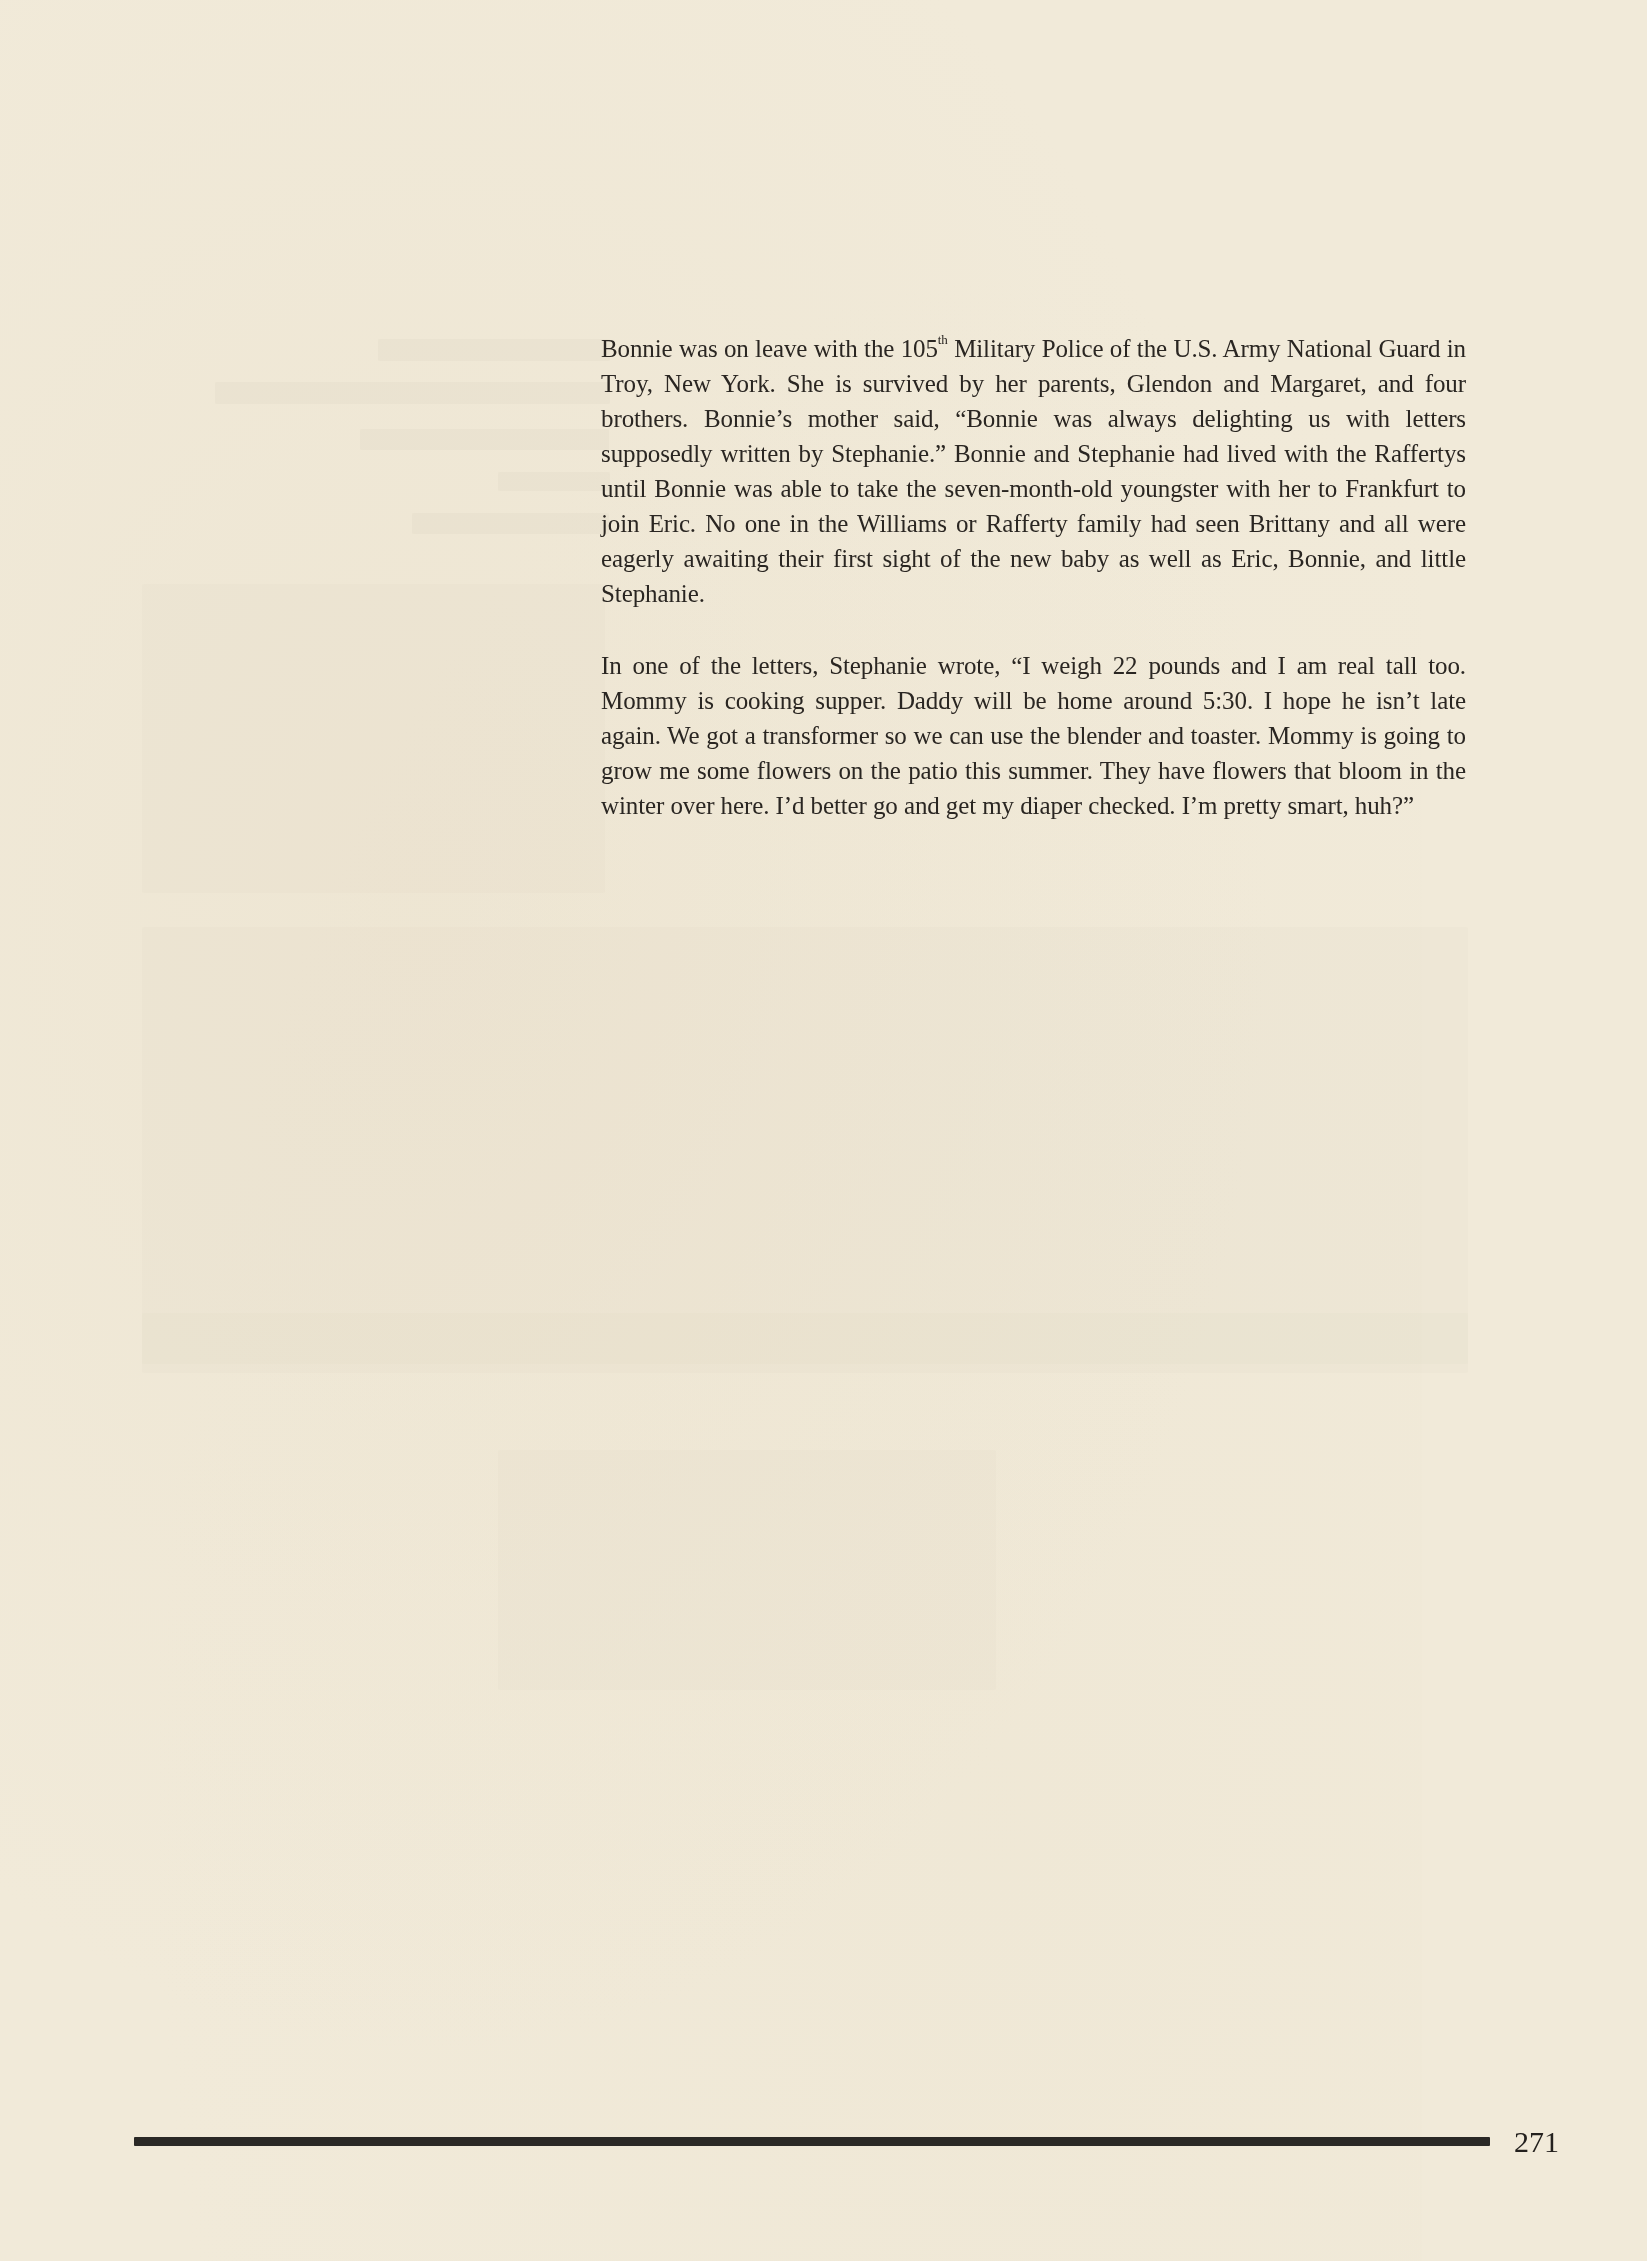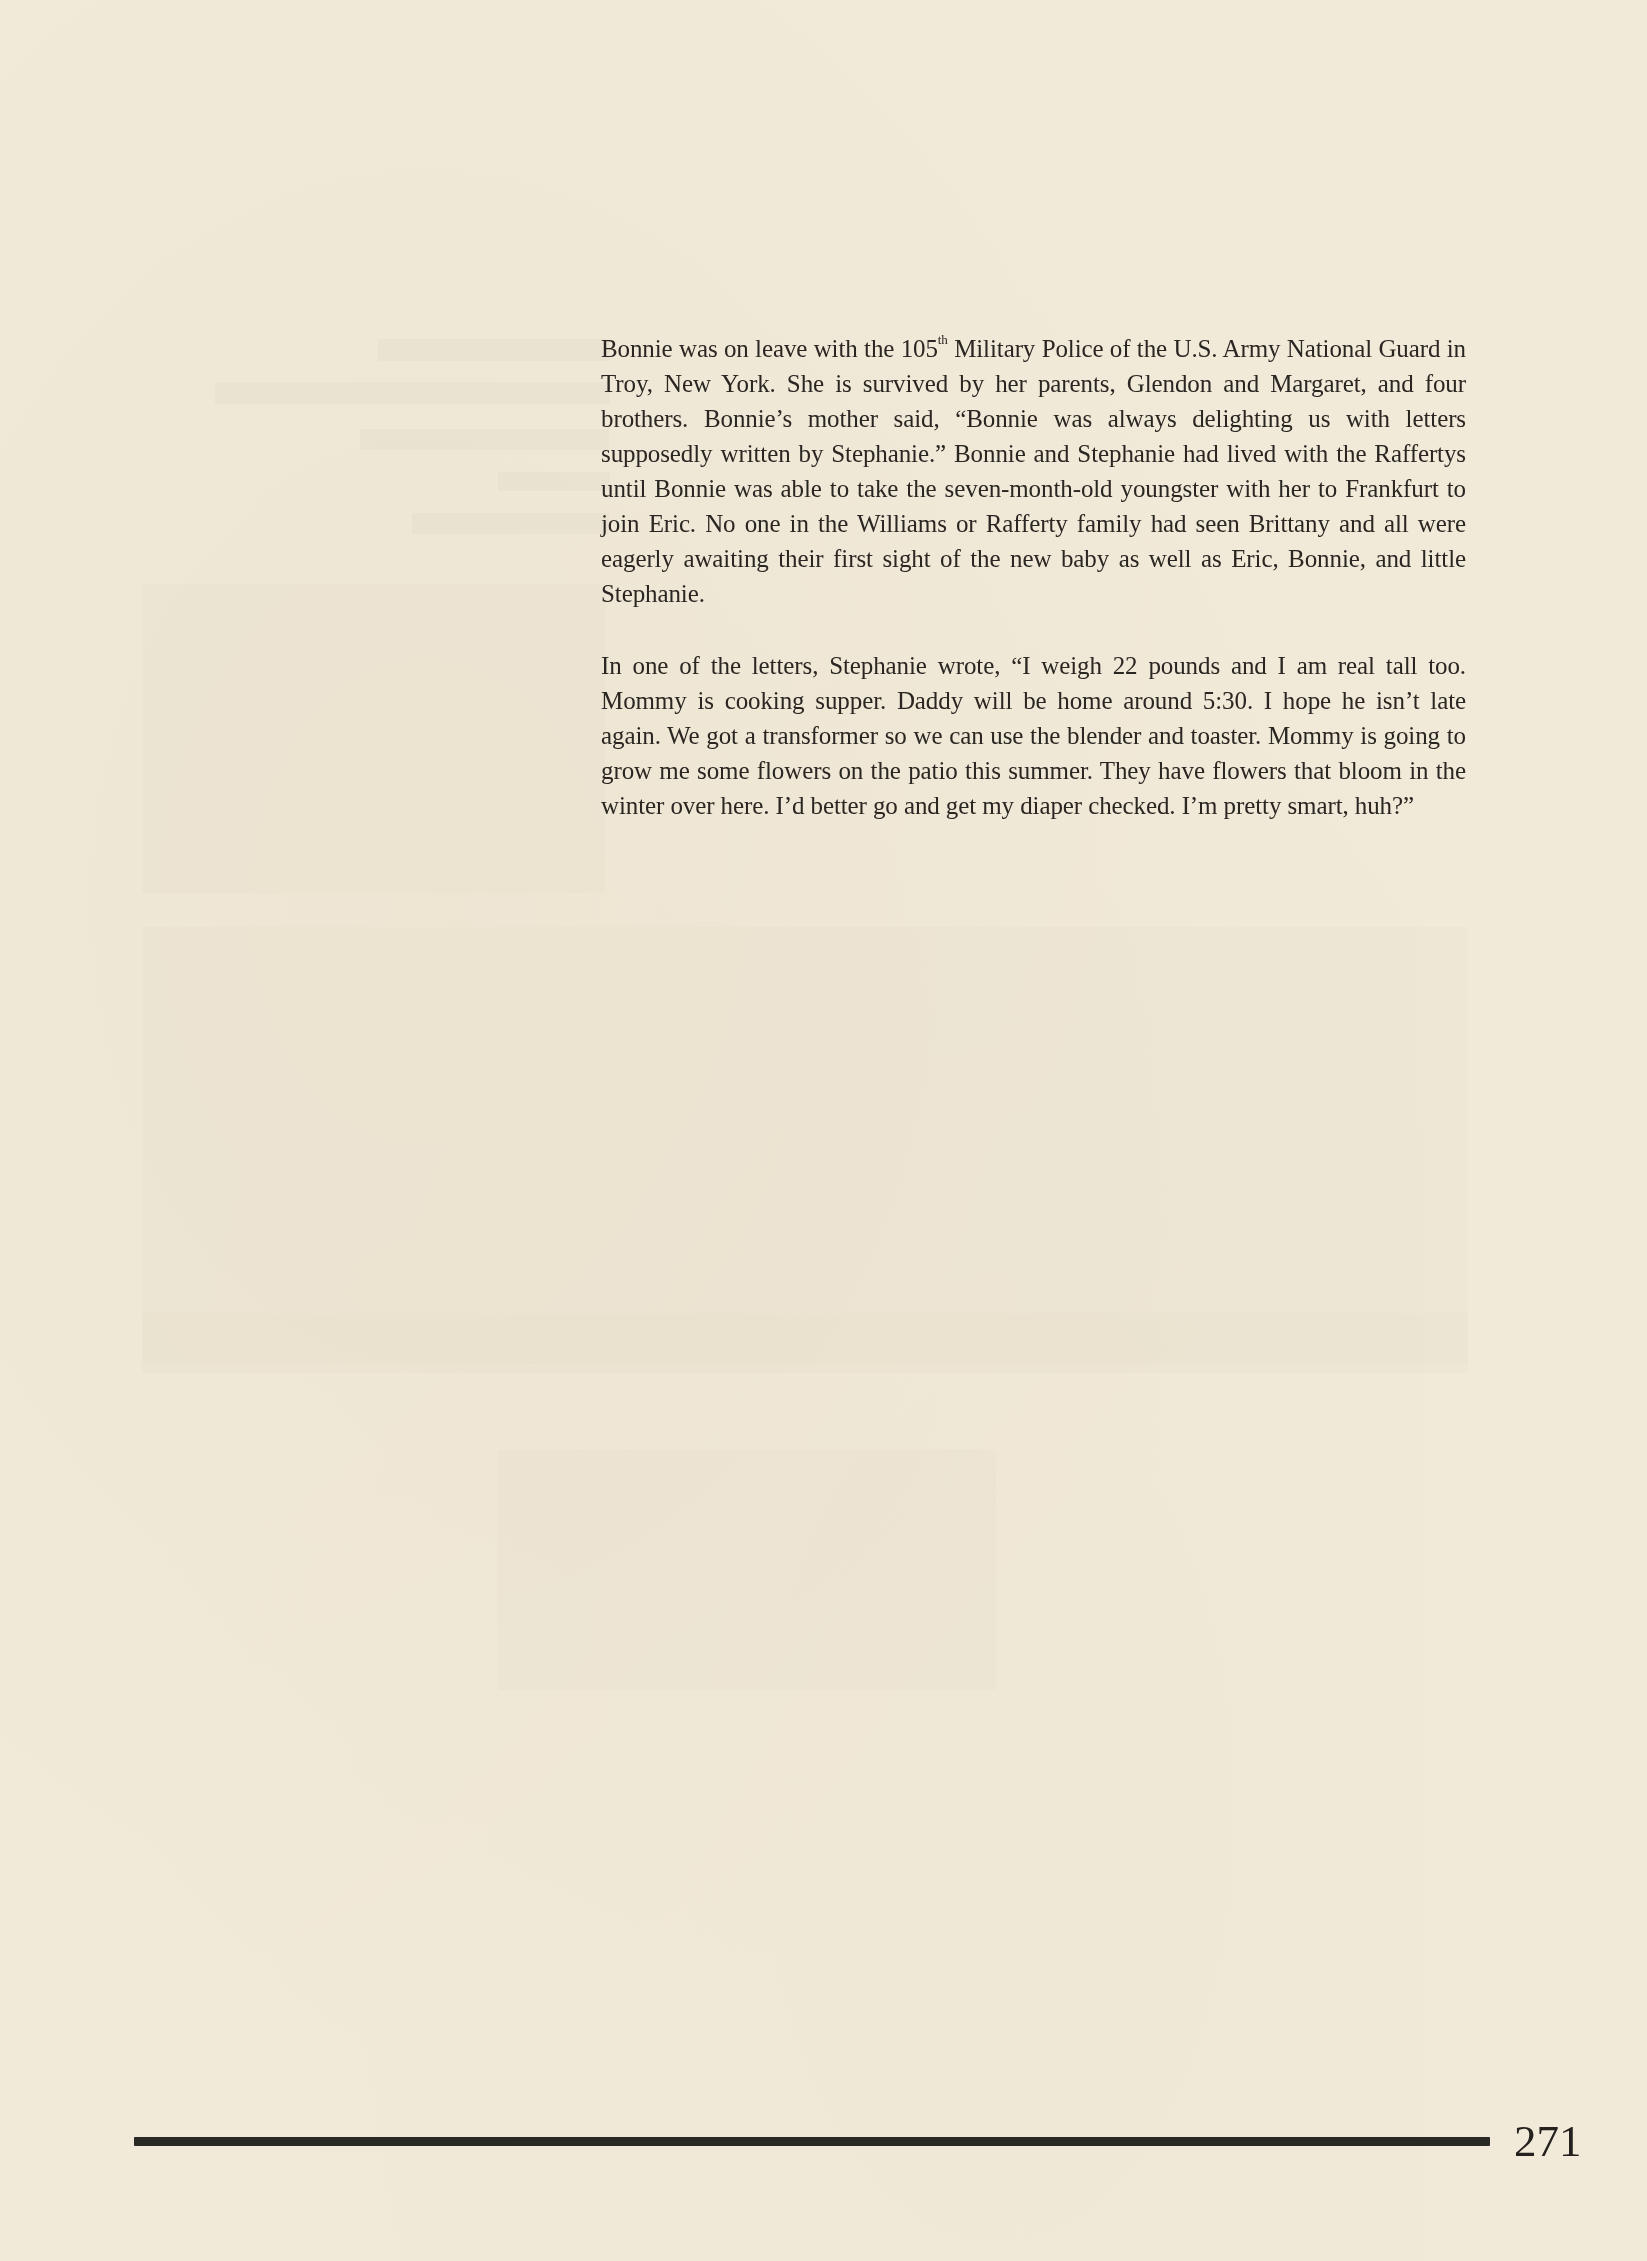--- a/index.html
+++ b/index.html
@@ -58,21 +58,21 @@
       width: 1356px;
       height: 8.6px;
       background: #2b2926;
       border-radius: 0.9px;
     }
     .page-number {
       position: absolute;
       left: 1514px;
       top: 2116px;
       font-family: "Liberation Serif", "DejaVu Serif", serif;
-      font-size: 45px;
+      font-size: 30px;
       line-height: 51px;
       color: #24211e;
     }
   </style>
 </head>
 <body>
 
 <div class="page">
 
   <div class="bleed" style="left:378px;top:339px;width:232px;height:22px;"></div>

